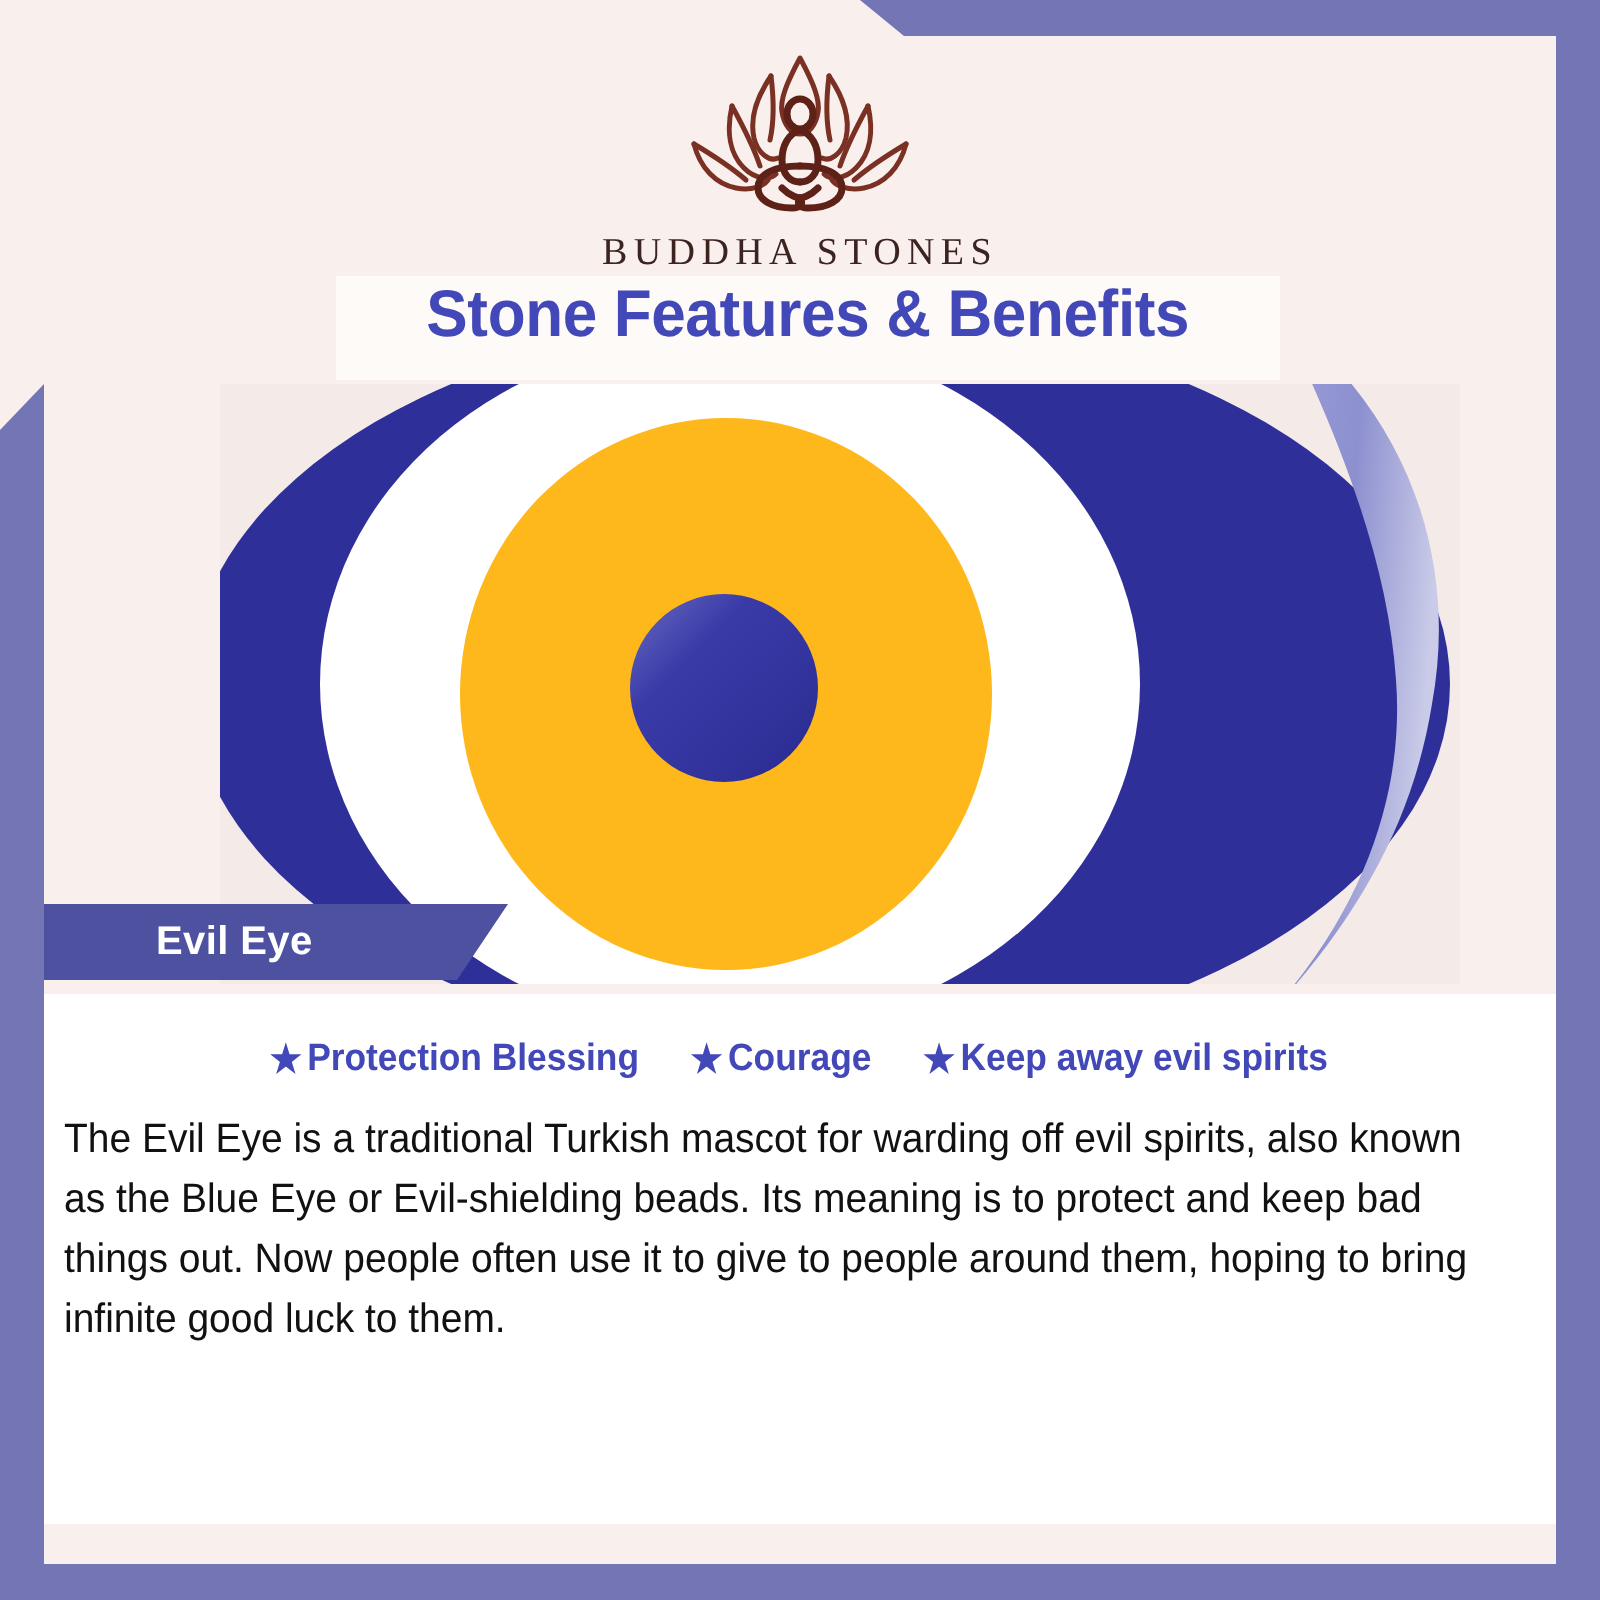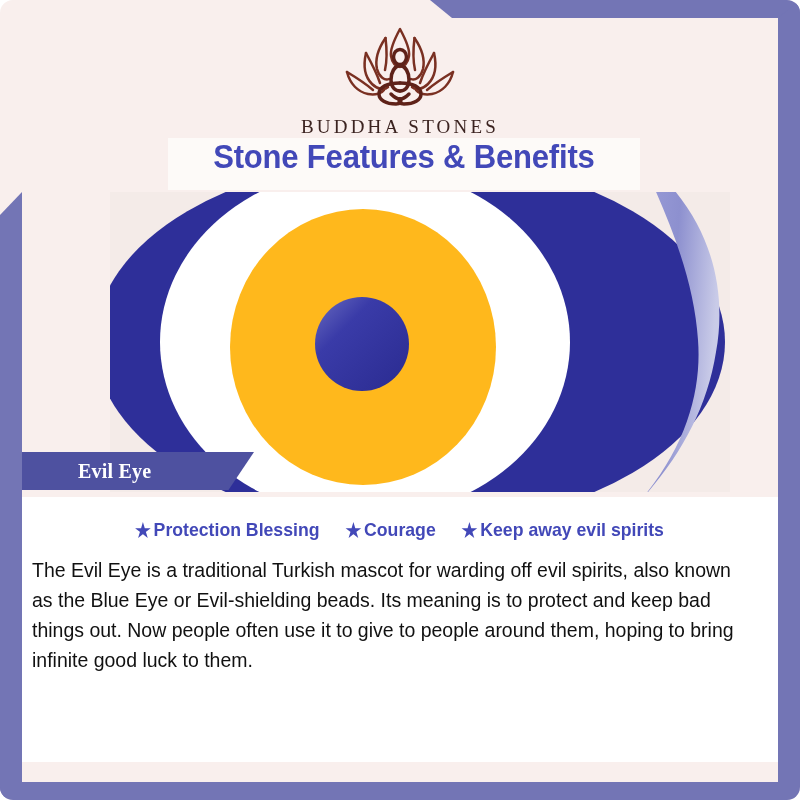--- a/index.html
+++ b/index.html
@@ -15,21 +15,20 @@
     background: #ffffff;
   }
 
   
   #infographic {
     position: relative;
     width: 800px;
     height: 800px;
     background: #f9efed;
     overflow: hidden;
-    border-radius: 13px;
   }
 
   
   .frame-layer {
     position: absolute;
     inset: 0;
     pointer-events: none;
   }
   .frame-layer svg {
     display: block;
@@ -115,21 +114,21 @@
     width: 232px;
     height: 38px;
     background: #4e51a0;
     clip-path: polygon(0 0, 100% 0, 89% 100%, 0 100%);
     display: flex;
     align-items: center;
   }
   .name-banner-text {
     margin-left: 56px;
     color: #ffffff;
-    font-family: Liberation Serif, serif;
+    font-family: Liberation Sans, sans-serif;
     font-size: 20px;
     font-weight: bold;
     letter-spacing: 0.2px;
     white-space: nowrap;
   }
 
   
   .desc-card {
     position: absolute;
     left: 22px;

